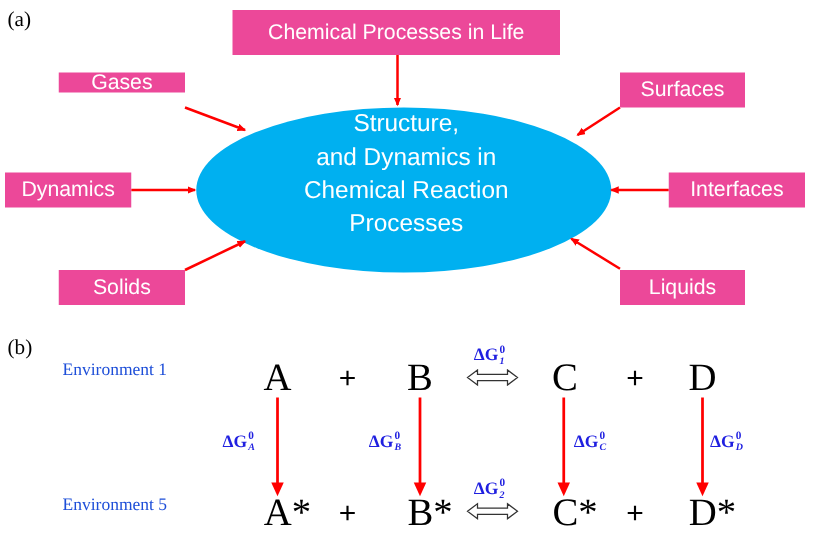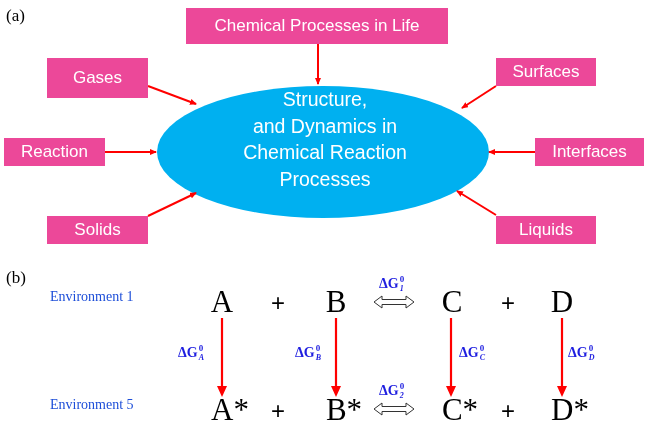--- a/index.html
+++ b/index.html
@@ -52,23 +52,23 @@
 
   <g fill="#ffffff" stroke="#333" stroke-width="1">
     <path d="M374,302 L382,296 L382,299.5 L406,299.5 L406,296 L414,302 L406,308 L406,304.5 L382,304.5 L382,308 Z"></path>
   </g>
   <g fill="#ffffff" stroke="#333" stroke-width="1">
     <path d="M374,409 L382,403 L382,406.5 L406,406.5 L406,403 L414,409 L406,415 L406,411.5 L382,411.5 L382,415 Z"></path>
   </g>
 </svg>
 
 <div class="box" style="left:186px; top:8px; width:262px; height:36px;">Chemical Processes in Life</div>
-<div class="box" style="left:47px; top:58px; width:101px; height:40px;">Gases</div>
+<div class="box" style="left:47px; top:58px; width:101px; height:16px;">Gases</div>
 <div class="box" style="left:496px; top:58px; width:100px; height:28px;">Surfaces</div>
-<div class="box" style="left:4px; top:138px; width:101px; height:28px;">Reaction</div>
+<div class="box" style="left:4px; top:138px; width:101px; height:28px;">Dynamics</div>
 <div class="box" style="left:535px; top:138px; width:109px; height:28px;">Interfaces</div>
 <div class="box" style="left:47px; top:216px; width:101px; height:28px;">Solids</div>
 <div class="box" style="left:496px; top:216px; width:100px; height:28px;">Liquids</div>
 
 <div class="ellipse-text">
   <div>Structure,</div>
   <div>and Dynamics in</div>
   <div>Chemical Reaction</div>
   <div>Processes</div>
 </div>

